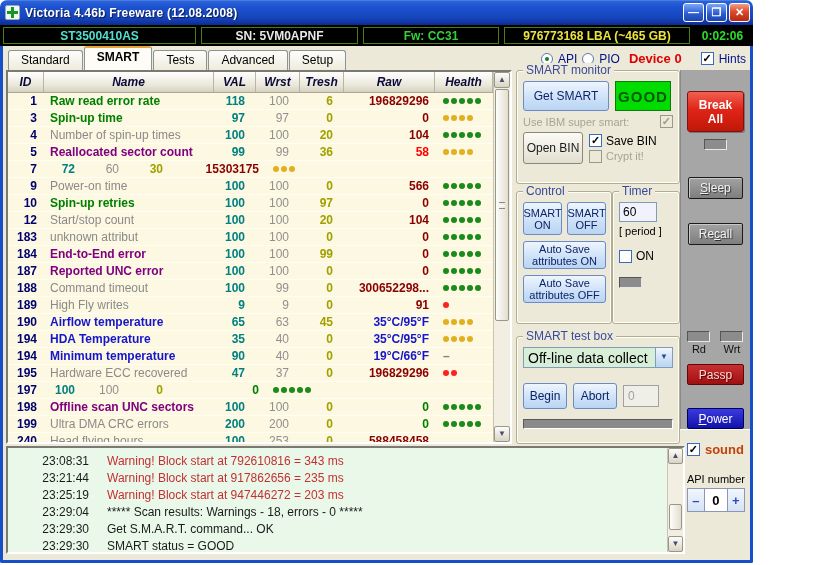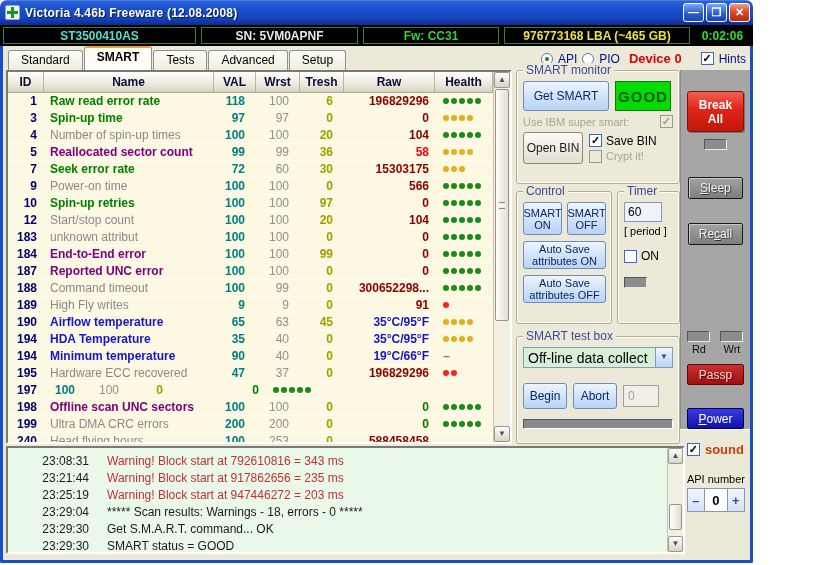--- a/index.html
+++ b/index.html
@@ -40,21 +40,21 @@
   .rlabel { font-size:12px; color:#00128a; }
   .device-label { font-size:13px; font-weight:bold; color:#e00000; margin:0 14px 0 4px; }
   .cb { width:13px; height:13px; background:#fff; border:1px solid #3a6ac2; font-size:11px; line-height:11px; text-align:center; color:#000; font-weight:bold; }
   .cb.gray { background:#ece9d8; color:#9a9a9a; border-color:#9a9a8a; }
   .hints-label { font-size:12px; color:#00128a; }
 
   
   .mainrow { display:flex; flex:none; height:374px; }
   .table-panel { margin-left:3px; width:506px; background:#fff; border-top:2px solid #7a7a72; border-left:2px solid #7a7a72; border-bottom:2px solid #fff; border-right:2px solid #fff; display:flex; }
   .tcontent { width:485px; display:flex; flex-direction:column; overflow:hidden; background:#fff; }
-  .thead { height:21px; display:flex; flex:none; background:linear-gradient(180deg,#ffffff,#e9e5d6 70%,#d6d2c2); border-bottom:1px solid #aaa69a; font-size:12px; font-weight:bold; color:#0a0a3a; }
+  .thead { height:21px; display:flex; flex:none; background:linear-gradient(180deg,#ffffff,#e9e5d6 70%,#d6d2c2); border-bottom:1px solid #aaa69a; font-size:12px; font-weight:bold; color:#0a0a3a;font-style:italic; }
   .thead > div { display:flex; align-items:center; justify-content:center; border-right:1px solid #b8b4a8; }
   .trow { height:17px; display:flex; flex:none; background:#fcf8e2; border-bottom:1px solid #fffef2; font-size:12px; align-items:center; }
   .c-id { width:36px; } .c-name { width:170px; } .c-val { width:42px; } .c-wrst { width:44px; } .c-tresh { width:44px; } .c-raw { width:91px; } .c-health { flex:1; }
   .trow .c-id { text-align:right; padding-right:7px; color:#000070; font-weight:bold; }
   .trow .c-name { padding-left:6px; white-space:nowrap; overflow:hidden; }
   .trow .c-val { text-align:right; padding-right:11px; color:#008080; font-weight:bold; }
   .trow .c-wrst { text-align:right; padding-right:11px; color:#909090; }
   .trow .c-tresh { text-align:right; padding-right:11px; color:#a0a000; font-weight:bold; }
   .trow .c-raw { text-align:right; padding-right:6px; font-weight:bold; white-space:nowrap; }
   .trow .c-health { padding-left:8px; display:flex; align-items:center; gap:2px; }
@@ -74,21 +74,21 @@
   
   .smart-panel { width:166px; margin-left:4px; font-size:11px; color:#000; }
   .group { position:relative; border:1px solid #b0ac96; border-radius:3px; box-shadow:inset 0 0 0 1px #fffef2; padding:10px 6px 6px; margin-bottom:7px; }
   .gtitle { position:absolute; top:-8px; left:6px; padding:0 3px; background:#ece9d8; color:#3a4a9a; font-size:12px; }
   .bluebtn { background:linear-gradient(180deg,#eef5fd,#cfe2f8 55%,#b9d4f2); border:1px solid #6a8ac8; border-radius:3px; color:#0a246a; font-size:11px; display:flex; align-items:center; justify-content:center; text-align:center; }
   .graybtn { background:linear-gradient(180deg,#fbfaf5,#e2ded0); border:1px solid #8a8678; border-radius:3px; color:#1a1a1a; font-size:12px; display:flex; align-items:center; justify-content:center; }
   .good-box { background:#00dc00; border:1px solid #0a7a0a; color:#005800; font-weight:bold; font-size:15px; letter-spacing:1px; display:flex; align-items:center; justify-content:center; }
   .disabled-text { color:#a8a494; }
   .cbrow { display:flex; align-items:center; gap:4px; }
 
-  .ctrow { display:flex; gap:5px; }
+  .ctrow { display:flex; }
   .timer-input { width:38px; height:20px; background:#f2f2fc; border:1px solid #7f9db9; font-size:12px; padding-left:3px; color:#000; display:flex; align-items:center; }
   .led { width:23px; height:11px; background:#8c8c8c; border-top:1px solid #555; border-left:1px solid #555; border-bottom:1px solid #e8e8e8; border-right:1px solid #e8e8e8; }
 
   .dropdown { height:21px; background:#d8eed6; border:1px solid #7f9db9; display:flex; align-items:center; }
   .dd-text { flex:1; padding-left:4px; font-size:14px; color:#000; white-space:nowrap; overflow:hidden; }
   .dd-btn { width:17px; height:19px; background:linear-gradient(180deg,#eef5fd,#b9d4f2); border-left:1px solid #7f9db9; font-size:8px; color:#2a4a9a; text-align:center; line-height:18px; }
   .counter-input { width:36px; height:22px; background:#efefe7; border:1px solid #a0a0a0; color:#a0a0a0; font-size:12px; display:flex; align-items:center; padding-left:4px; }
   .progress { height:10px; background:#8a8a8a; border-top:1px solid #5a5a5a; border-left:1px solid #5a5a5a; border-bottom:1px solid #fff; border-right:1px solid #fff; margin-top:10px; }
 
   
@@ -232,21 +232,20 @@
                 <div class="c-raw r-red">58</div>
                 <div class="c-health">
                   <span class="dot y"></span>
                   <span class="dot y"></span>
                   <span class="dot y"></span>
                   <span class="dot y"></span>
                 </div>
               </div>
               <div class="trow">
                 <div class="c-id">7</div>
-                <div class="c-name n-green">Seek error rate</div>
                 <div class="c-val">72</div>
                 <div class="c-wrst">60</div>
                 <div class="c-tresh">30</div>
                 <div class="c-raw r-maroon">15303175</div>
                 <div class="c-health">
                   <span class="dot y"></span>
                   <span class="dot y"></span>
                   <span class="dot y"></span>
                 </div>
               </div>

